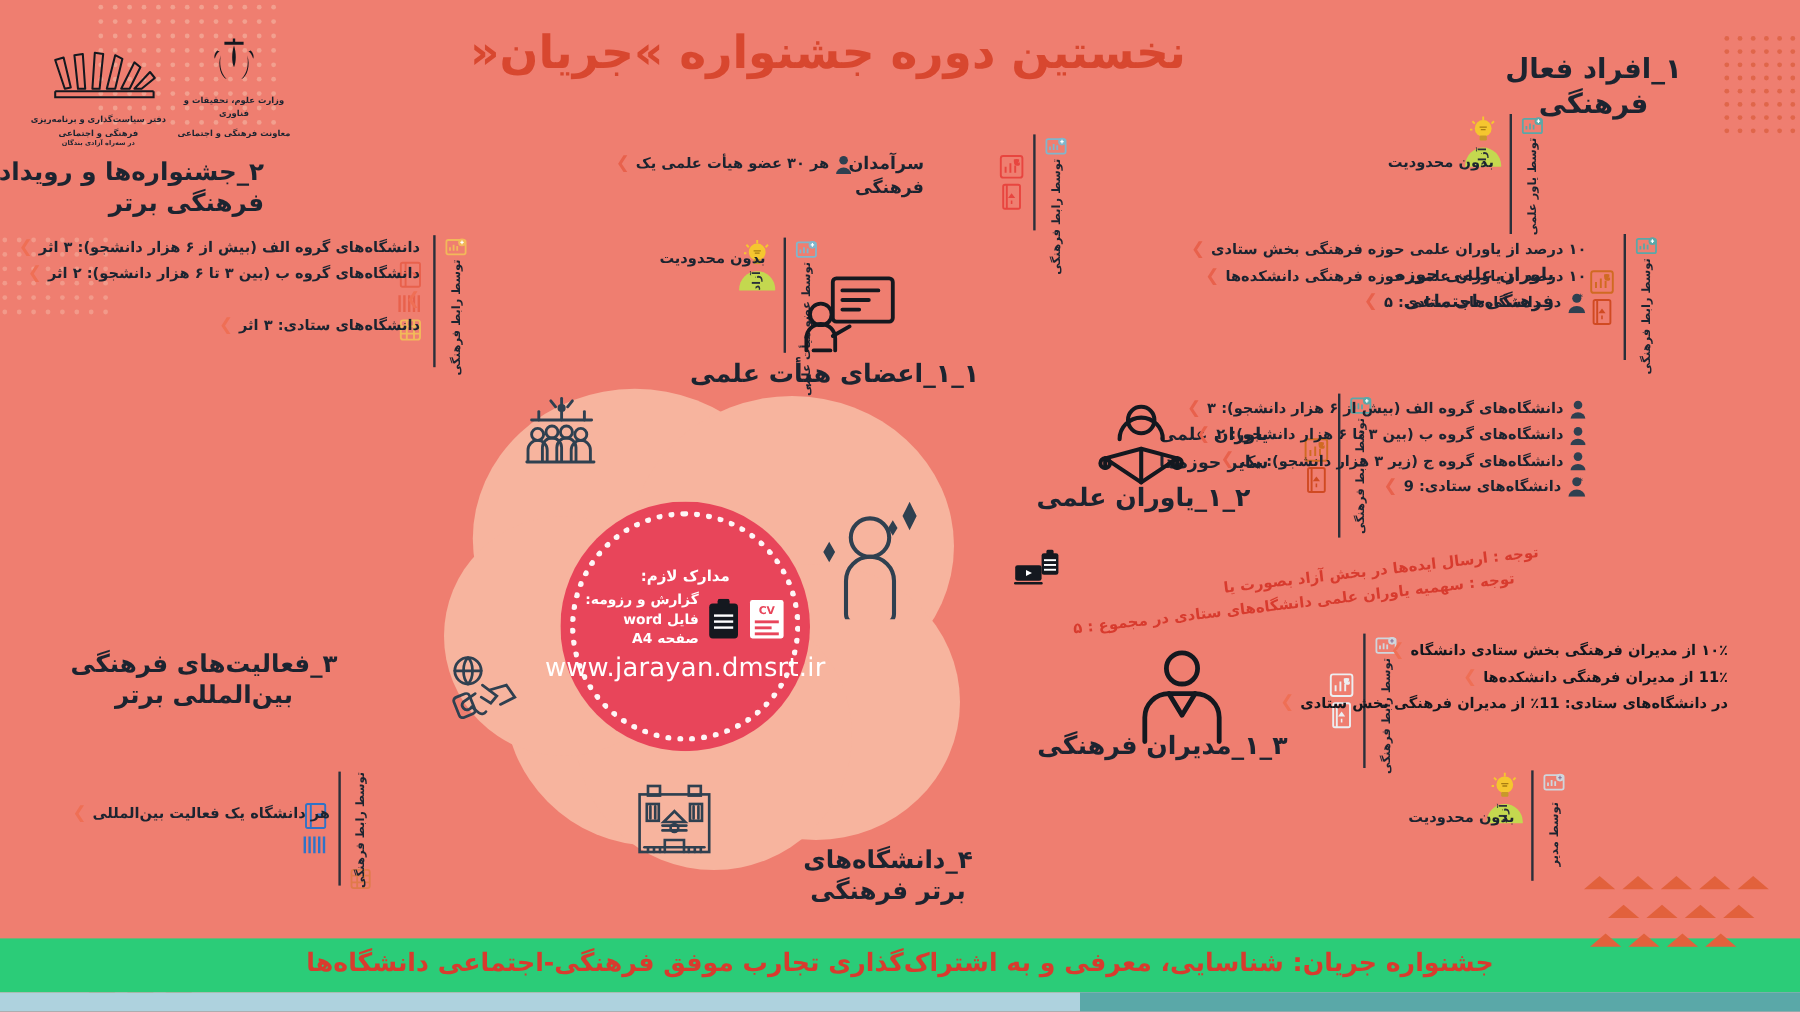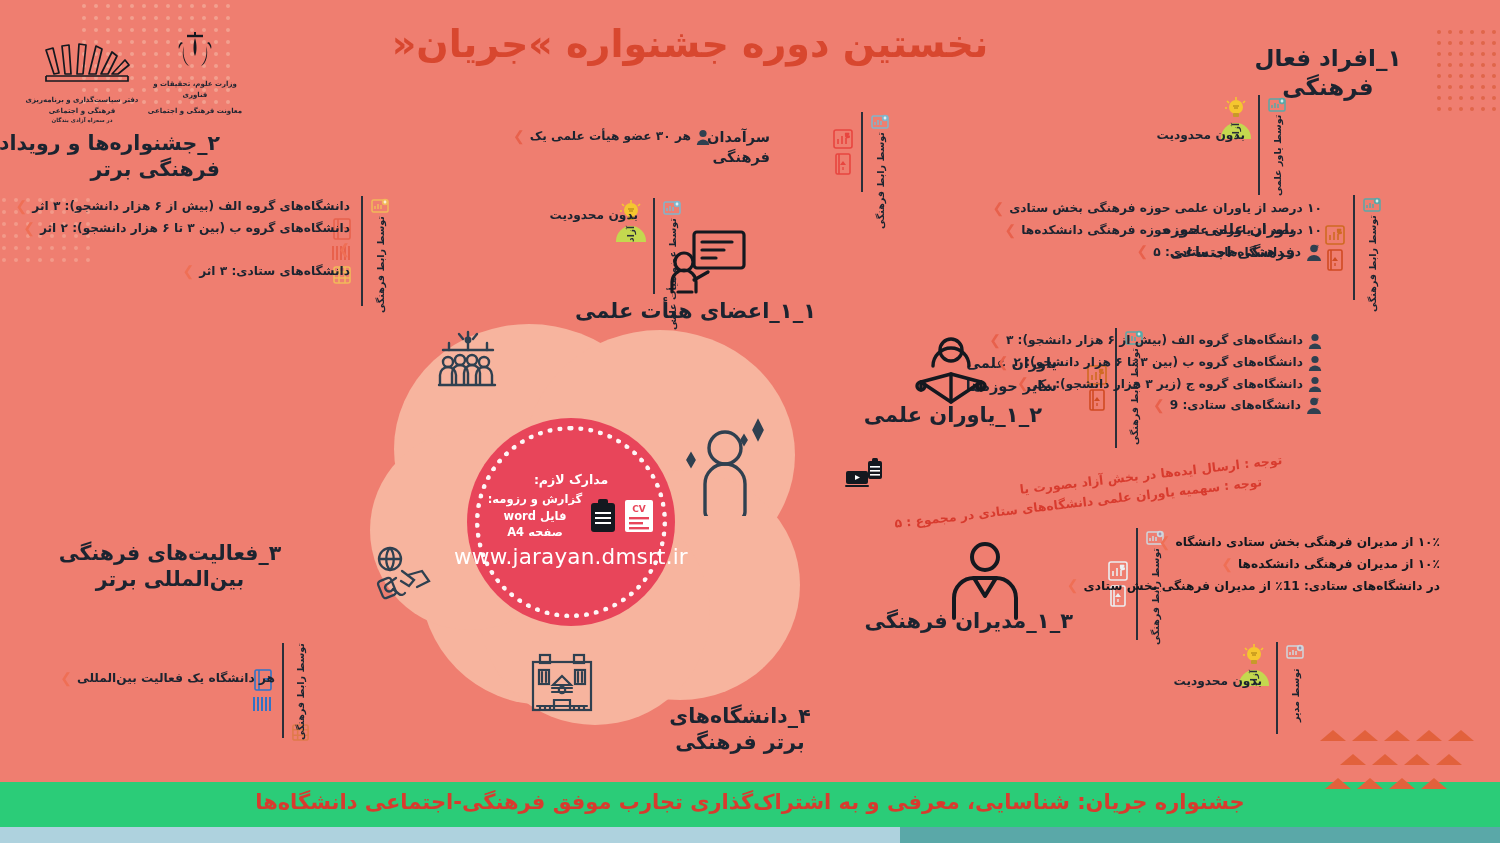--- a/index.html
+++ b/index.html
@@ -433,21 +433,21 @@
       </span>
       <span>
         <svg width="26" height="34" viewBox="0 0 26 34">
             <rect x="1" y="4" width="24" height="29" rx="3" fill="#14181f"></rect>
             <rect x="8" y="0" width="10" height="7" rx="2" fill="#14181f"></rect>
             <rect x="5" y="13" width="16" height="2" fill="#fff"></rect>
             <rect x="5" y="18" width="16" height="2" fill="#fff"></rect>
             <rect x="5" y="23" width="16" height="2" fill="#fff"></rect>
           </svg>
       </span>
-      <div class="sm" style="text-align:center;">
+      <div class="sm" style="text-align:right;">
         <div>گزارش و رزومه:</div>
         <div>فایل word</div>
         <div>صفحه A4</div>
       </div>
     </div>
     <div class="url">www.jarayan.dmsrt.ir</div>
   </div>
 
   <div class="title">
     <span>نخستین دوره جشنواره »جریان«</span>
@@ -928,21 +928,21 @@
       </span>
     </div>
   </div>
 
   <div class="bullets" style="right:60px; top:532px; width:400px;">
     <div class="bline" style="color:#14181f;">
         <span>۱۰٪ از مدیران فرهنگی بخش ستادی دانشگاه</span>
         <span class="cv" style="color:#ef6f55;">❯</span>
       </div>
     <div class="bline" style="color:#14181f;">
-        <span>۱۰٪ از مدیران فرهنگی دانشکده‌ها</span>
+        <span>11٪ از مدیران فرهنگی دانشکده‌ها</span>
         <span class="cv" style="color:#ef6f55;">❯</span>
       </div>
     <div class="bline" style="color:#14181f;">
         <span>در دانشگاه‌های ستادی: 11٪ از مدیران فرهنگی بخش ستادی</span>
         <span class="cv" style="color:#ef6f55;">❯</span>
       </div>
   </div>
 
   <div class="bigicon" style="left:946px; top:540px;">
     <svg width="78" height="80" viewBox="0 0 78 80" fill="none" stroke="#14181f" stroke-width="4" stroke-linecap="round" stroke-linejoin="round">

